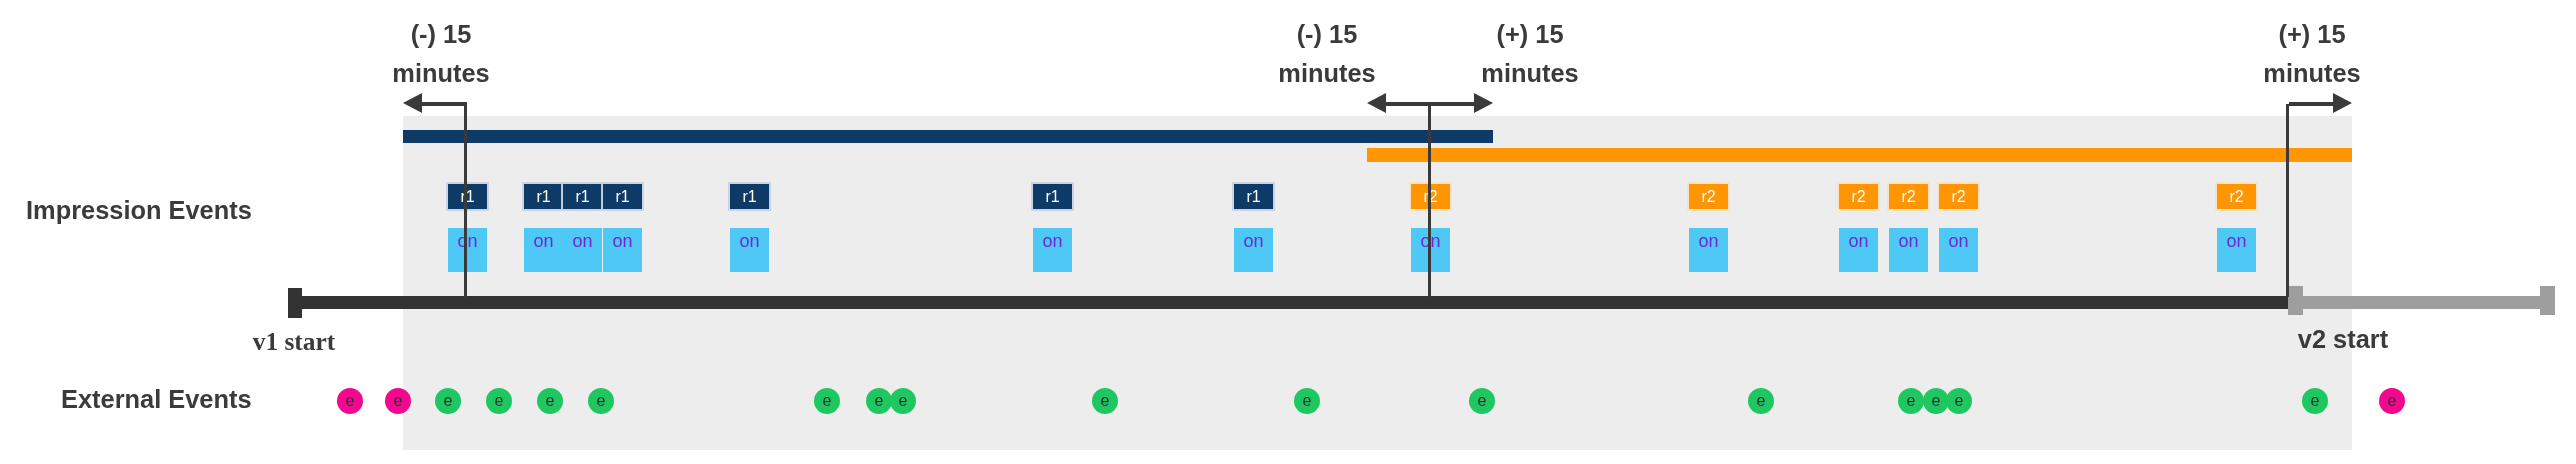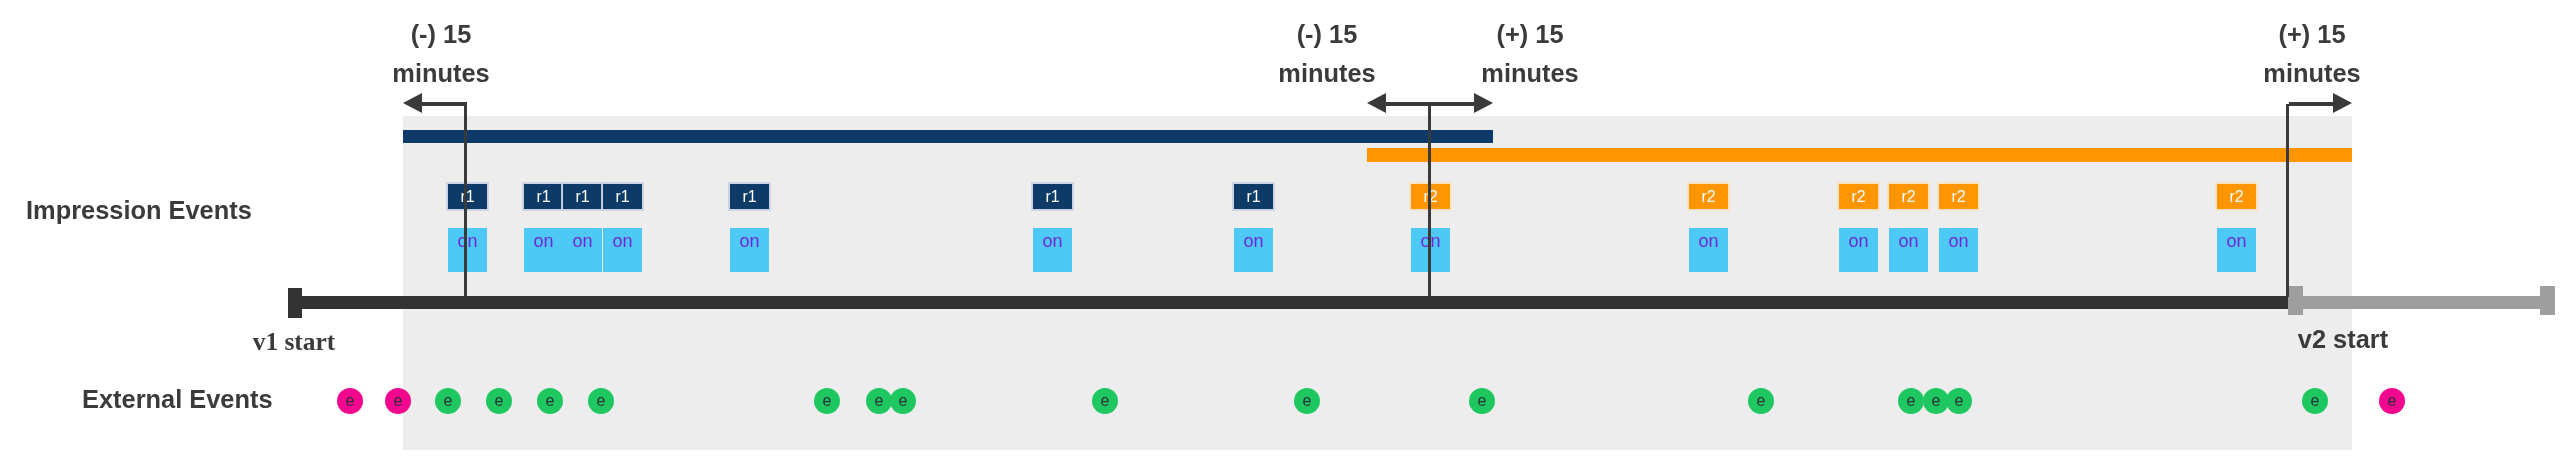--- a/index.html
+++ b/index.html
@@ -57,21 +57,21 @@
   .evt.pink{background:var(--pink);}
 </style>
 </head>
 <body>
 
 <div id="stage">
   <div class="panel"></div>
 
   <div class="row-label" style="left:26px;top:196px;">Impression Events</div>
 
-  <div class="row-label" style="left:61px;top:385px;margin-left:21px;">External Events</div>
+  <div class="row-label" style="left:61px;top:385px;">External Events</div>
 
   <div class="tl-bar tl-dark"></div>
   <div class="tl-bar tl-gray"></div>
   <div class="tl-tick tick-v1"></div>
   <div class="tl-tick tick-v2"></div>
   <div class="tl-tick tick-end"></div>
 
   <div class="tl-label" style="left:294px;top:327px;font-family:Liberation Serif, serif;">v1 start</div>
 
   <div class="tl-label" style="left:2295px;top:325px;margin-left:48px;">v2 start</div>

